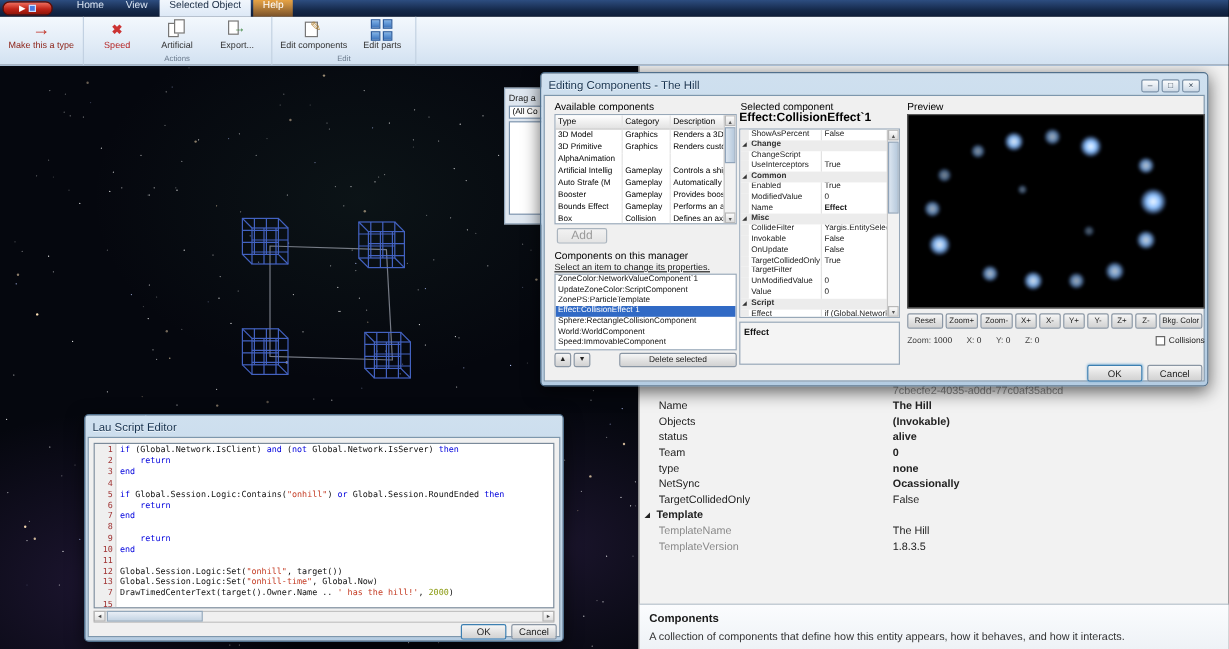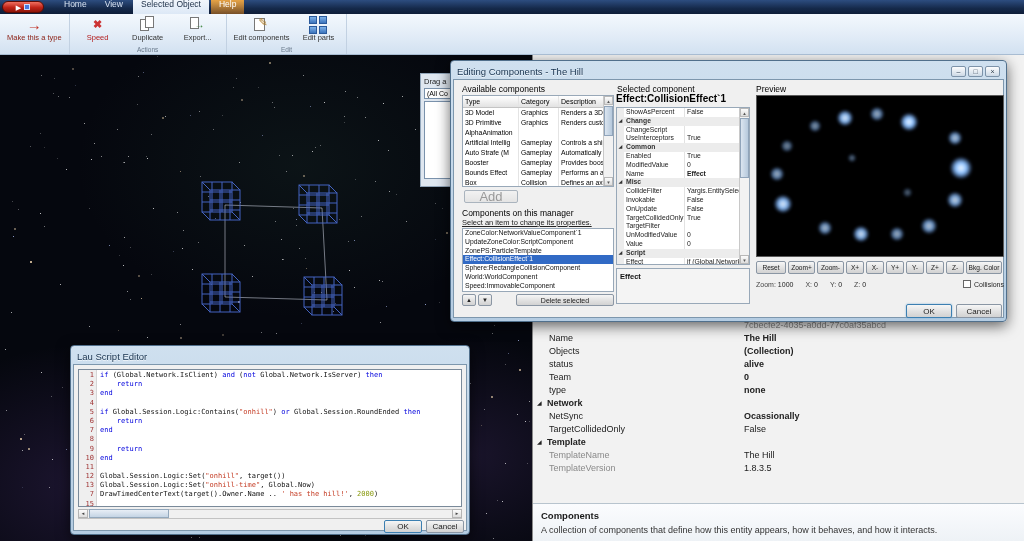--- a/index.html
+++ b/index.html
@@ -91,21 +91,21 @@
     background:linear-gradient(#fff,#e2e2e2); border-bottom:1px solid #c4c4c4; }
   .atrows { margin-right:10px; }
   .atrow { display:flex; height:10px; line-height:10px; font-size:6.8px; }
   .acell { padding:0 2px; overflow:hidden; white-space:nowrap; border-right:1px solid #e4e4e4; flex:none; }
   .w0 { width:56px; } .w1 { width:40px; } .w2 { flex:1; border-right:none; }
   .vscroll { position:absolute; right:0; top:0; bottom:0; width:10px; background:#f2f2f2; border-left:1px solid #c8c8c8; }
   .sa { position:absolute; left:0; right:0; height:9px; font-size:4.5px; text-align:center; line-height:9px;
     color:#555; background:linear-gradient(#fcfcfc,#dcdcdc); border:1px solid #b8b8b8; }
   .sa.up { top:0; } .sa.dn { bottom:0; }
   .vthumb { position:absolute; left:0; right:0; background:linear-gradient(90deg,#dbe5f0,#b6c9dc); border:1px solid #90a4ba; }
-  #add-btn { position:absolute; left:10px; top:110px; width:54px; height:13px; line-height:12px; font-size:13px; }
+  #add-btn { position:absolute; left:10px; top:110px; width:42px; height:13px; line-height:12px; font-size:10px; }
   #mgr-list { position:absolute; left:8px; top:148px; width:152px; height:64px; background:#fff;
     border:1px solid #98a8b8; overflow:hidden; }
   .mitem { height:8.8px; line-height:8.8px; font-size:6.8px; padding-left:2px; white-space:nowrap; overflow:hidden; color:#111; }
   .mitem.sel { background:#316ac5; color:#fff; }
   .btn.sm { position:absolute; top:214px; width:14px; height:12px; line-height:11px; font-size:6px; }
   #up-btn { left:8px; } #down-btn { left:24px; }
   #del-btn { position:absolute; left:62px; top:214px; width:98px; height:12px; line-height:11px; font-size:7px; }
   .compname { position:absolute; left:162px; top:13px; font-size:10px; font-weight:bold; color:#000; }
   .pg { position:absolute; left:162px; top:27px; width:134px; height:158px; background:#fff;
     border:1px solid #98a8b8; overflow:hidden; }
@@ -187,21 +187,21 @@
             <div class="ricon">
               <span style="font-size:11px;font-weight:bold;color:#cc3333;">✖</span>
             </div>
             <div class="rlabel" style="color: rgb(180, 32, 32);">Speed</div>
           </div>
           <div class="rbtn">
             <div class="ricon">
               <span class="ic-page" style="left:3px;top:3px;"></span>
               <span class="ic-page" style="left:8px;top:0;"></span>
             </div>
-            <div class="rlabel">Duplicate</div>
+            <div class="rlabel">Artificial</div>
           </div>
           <div class="rbtn">
             <div class="ricon">
               <span class="ic-page" style="left:3px;top:1px;"></span>
               <span style="position:absolute;left:8px;top:3px;color:#2a7a2a;font-size:10px;font-weight:bold;">→</span>
             </div>
             <div class="rlabel">Export...</div>
           </div>
         </div>
         <div class="rcaption">Actions</div>
@@ -579,37 +579,33 @@
         <div class="prow">
           <span class="plabel"></span>
           <span class="pvalue muted">7cbecfe2-4035-a0dd-77c0af35abcd</span>
         </div>
         <div class="prow">
           <span class="plabel">Name</span>
           <span class="pvalue b">The Hill</span>
         </div>
         <div class="prow">
           <span class="plabel">Objects</span>
-          <span class="pvalue b">(Collection)</span>
+          <span class="pvalue b">(Invokable)</span>
         </div>
         <div class="prow">
           <span class="plabel">status</span>
           <span class="pvalue b">alive</span>
         </div>
         <div class="prow">
           <span class="plabel">Team</span>
           <span class="pvalue b">0</span>
         </div>
         <div class="prow">
           <span class="plabel">type</span>
           <span class="pvalue b">none</span>
-        </div>
-        <div class="prow cat">
-          <span class="pexp">◢</span>
-          <span class="plabel">Network</span>
         </div>
         <div class="prow">
           <span class="plabel">NetSync</span>
           <span class="pvalue b">Ocassionally</span>
         </div>
         <div class="prow">
           <span class="plabel">TargetCollidedOnly</span>
           <span class="pvalue">False</span>
         </div>
         <div class="prow cat">

